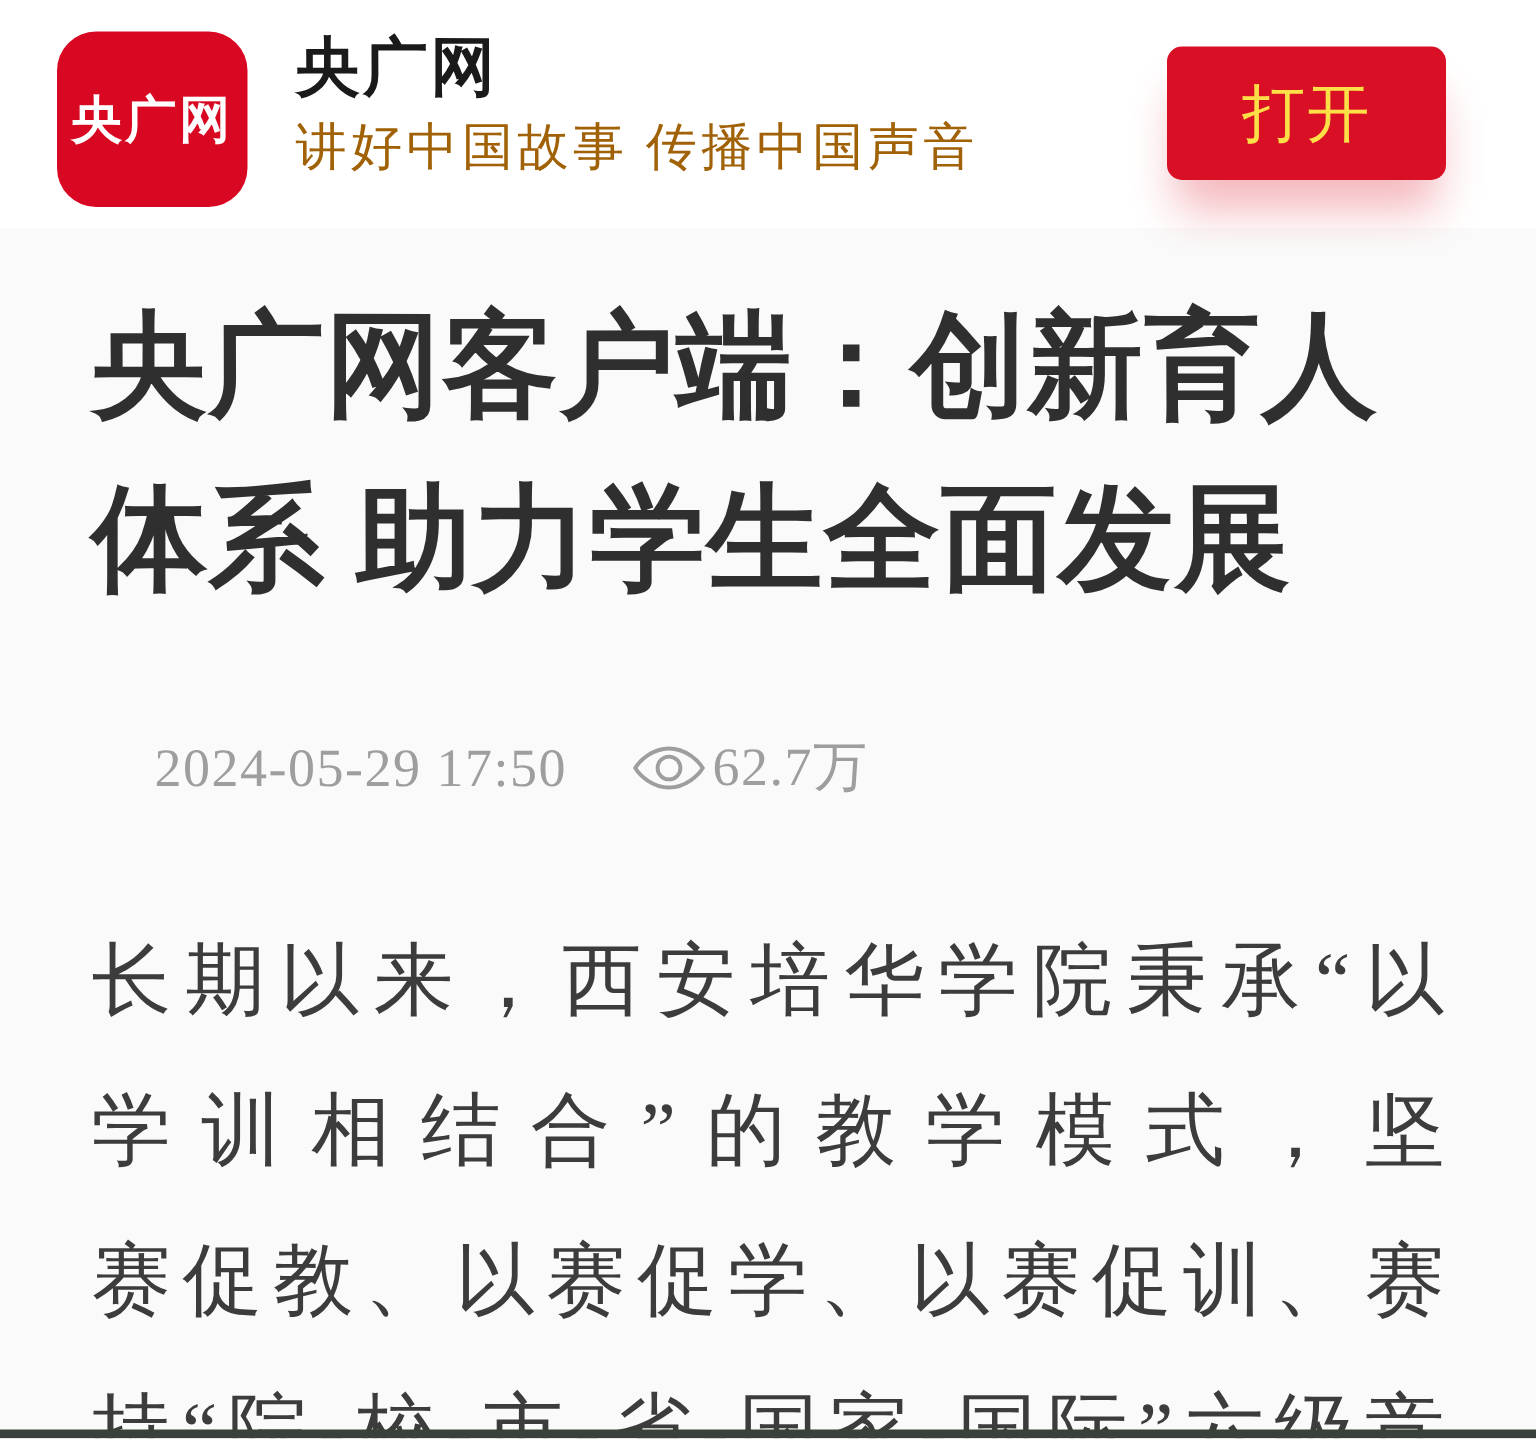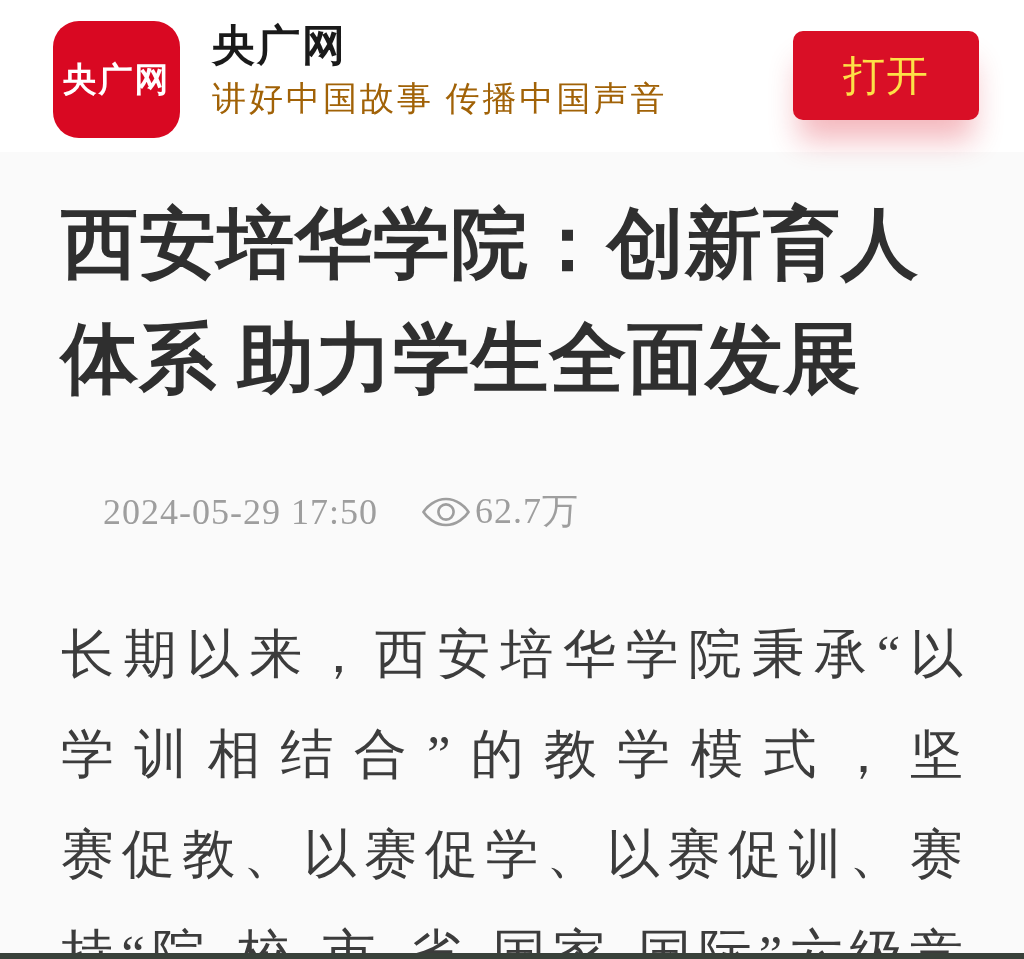--- a/index.html
+++ b/index.html
@@ -1,21 +1,21 @@
 <!DOCTYPE html>
 <html><head>
 <meta charset="utf-8">
 <style>
   * { margin: 0; padding: 0; box-sizing: border-box; }
   html, body { width: 1024px; height: 959px; overflow: hidden; }
   body { font-family: "Liberation Serif", serif; background: #ffffff; }
   .page { position: relative; width: 1024px; height: 959px; overflow: hidden; background: #ffffff; }
 
   
-  .app-banner { position: absolute; top: 0; left: 15px; width: 828px; height: 152px; background: #ffffff; z-index: 2; text-decoration: underline; }
+  .app-banner { position: absolute; top: 0; left: 0; width: 828px; height: 152px; background: #ffffff; z-index: 2; text-decoration: underline; }
   .app-icon {
     position: absolute; left: 38px; top: 21px; width: 127px; height: 117px;
     background: #d90822; border-radius: 26px;
     display: flex; align-items: center; justify-content: center;
     color: #ffffff; font-family: "Liberation Sans", sans-serif;
     font-weight: bold; font-size: 34px; letter-spacing: 2px; cursor: pointer;
   }
   .app-meta { position: absolute; left: 197px; top: 22px; }
   .app-name { font-size: 43px; line-height: 48px; color: #1a1a1a; font-weight: 600; letter-spacing: 2px; }
   .app-tagline { margin-top: 10px; font-size: 34px; line-height: 38px; color: #a16207; letter-spacing: 3px; }
@@ -73,21 +73,21 @@
     <div class="app-meta">
       <div class="app-name">央广网</div>
       <div class="app-tagline">讲好中国故事 传播中国声音</div>
     </div>
     <button class="open-btn">打开</button>
   </header>
 
   <main class="article">
 
     <h1 class="article-title">
-      <span class="title-line">西安培华学院：创新育人</span>
+      <span class="title-line">央广网客户端：创新育人</span>
       <span class="title-line">体系 助力学生全面发展</span>
     </h1>
 
     <div class="byline">
       <span class="datetime">2024-05-29 17:50</span>
       <span class="views">
         <span class="eye">
           <svg width="48" height="34" viewBox="0 0 48 34" xmlns="http://www.w3.org/2000/svg">
             <path d="M24 4 C35 4 43.5 12 46.5 17 C43.5 22 35 30 24 30 C13 30 4.5 22 1.5 17 C4.5 12 13 4 24 4 Z" fill="none" stroke="#9e9e9e" stroke-width="2.6"></path>
             <circle cx="24" cy="17" r="7.6" fill="none" stroke="#9e9e9e" stroke-width="2.6"></circle>

